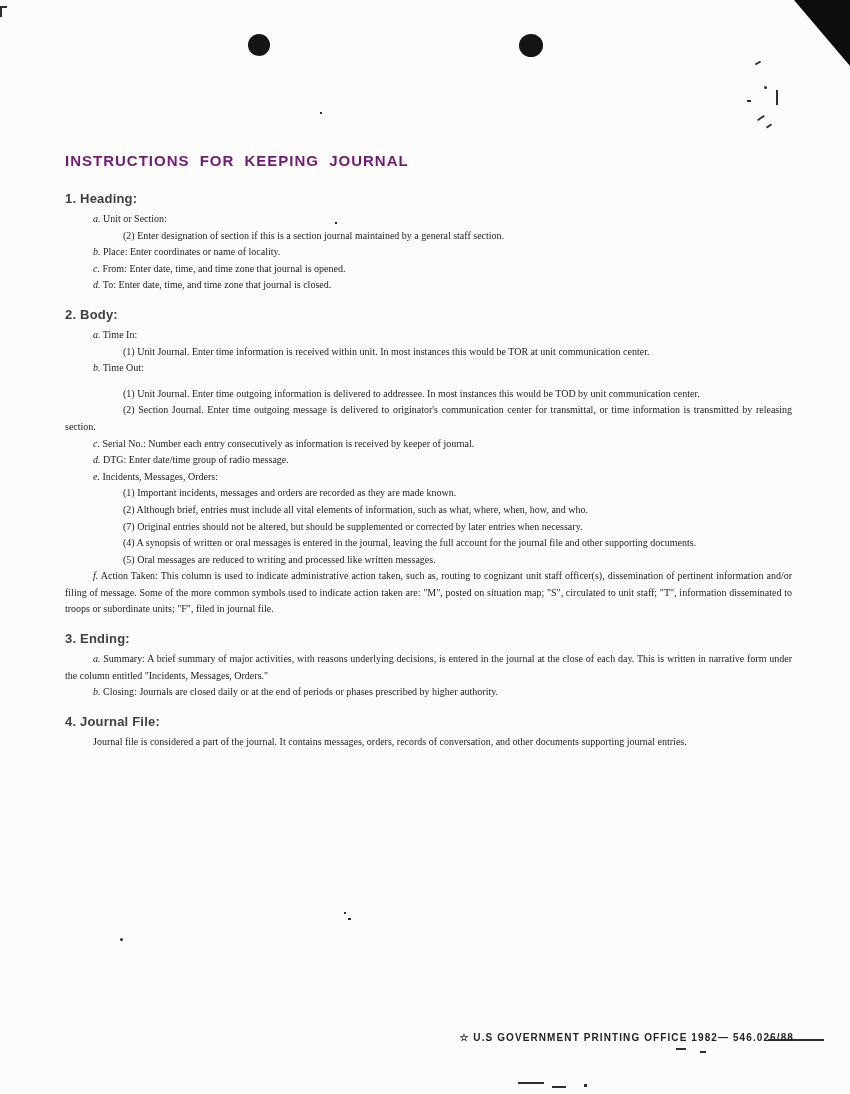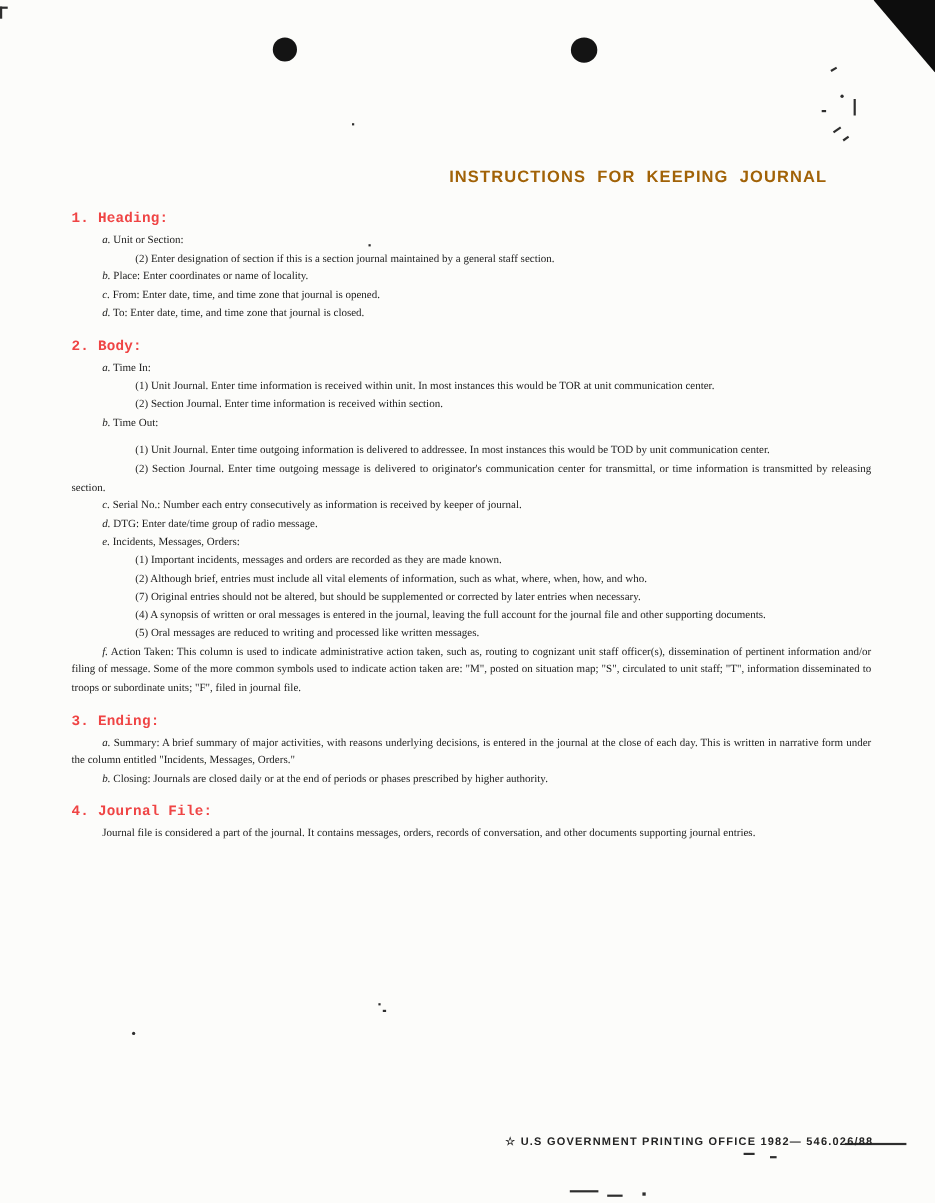--- a/index.html
+++ b/index.html
@@ -5,26 +5,26 @@
   html,body { margin:0; padding:0; background:#d8d8d4; }
   .page {
     position:relative; width:850px; height:1094px; margin:0 auto;
     background:#fcfcfa; overflow:hidden;
     font-family:"Liberation Serif", serif; color:#1c1c1c;
   }
   .content { position:absolute; left:65px; top:152px; width:727px; }
   .title {
     font-family:"Liberation Sans", sans-serif;
     font-size:15px; font-weight:700; letter-spacing:1px; word-spacing:5px;
-    text-align:right; margin:0 40px 22px 0; color:#a16207;
+    text-align:left; margin:0 40px 22px 0; color:#701a75;
   }
   .sec {
-    font-family:Liberation Mono, monospace;
+    font-family:Liberation Sans, sans-serif;
     font-size:13px; font-weight:700; letter-spacing:0.2px;
-    margin:13px 0 5px 0; color:#ef4444;
+    margin:13px 0 5px 0; color:#404040;
   }
   p { margin:0; font-size:10px; line-height:16.6px; text-align:justify; }
   .l1 { text-indent:28px; }
   .l2 { text-indent:58px; }
   .gap { margin-top:9px; }
   .lbl { font-style:italic; }
   .footer {
     position:absolute; top:1032px; right:56px;
     font-family:"Liberation Sans", sans-serif;
     font-size:10px; font-weight:700; letter-spacing:1.1px; color:#232323;
@@ -99,21 +99,20 @@
       <p class="l2"><span>(2) Enter designation of section if this is a section journal maintained by a general staff section.</span></p>
       <p class="l1"><i class="lbl">b.</i> <span>Place: Enter coordinates or name of locality.</span></p>
       <p class="l1"><i class="lbl">c.</i> <span>From: Enter date, time, and time zone that journal is opened.</span></p>
       <p class="l1"><i class="lbl">d.</i> <span>To: Enter date, time, and time zone that journal is closed.</span></p>
     </section>
 
     <section>
       <h2 class="sec">2. Body:</h2>
       <p class="l1"><i class="lbl">a.</i> <span>Time In:</span></p>
       <p class="l2"><span>(1) Unit Journal.  Enter time information is received within unit.  In most instances this would be TOR at unit communication center.</span></p>
-      <p class="l2"><span>(2) Section Journal.  Enter time information is received within section.</span></p>
       <p class="l1"><i class="lbl">b.</i> <span>Time Out:</span></p>
       <p class="l2 gap"><span>(1) Unit Journal.  Enter time outgoing information is delivered to addressee.  In most instances this would be TOD by unit communication center.</span></p>
       <p class="l2"><span>(2) Section Journal.  Enter time outgoing message is delivered to originator's communication center for transmittal, or time information is transmitted by releasing section.</span></p>
       <p class="l1"><i class="lbl">c.</i> <span>Serial No.: Number each entry consecutively as information is received by keeper of journal.</span></p>
       <p class="l1"><i class="lbl">d.</i> <span>DTG: Enter date/time group of radio message.</span></p>
       <p class="l1"><i class="lbl">e.</i> <span>Incidents, Messages, Orders:</span></p>
       <p class="l2"><span>(1) Important incidents, messages and orders are recorded as they are made known.</span></p>
       <p class="l2"><span>(2) Although brief, entries must include all vital elements of information, such as what, where, when, how, and who.</span></p>
       <p class="l2"><span>(7) Original entries should not be altered, but should be supplemented or corrected by later entries when necessary.</span></p>
       <p class="l2"><span>(4) A synopsis of written or oral messages is entered in the journal, leaving the full account for the journal file and other supporting documents.</span></p>

